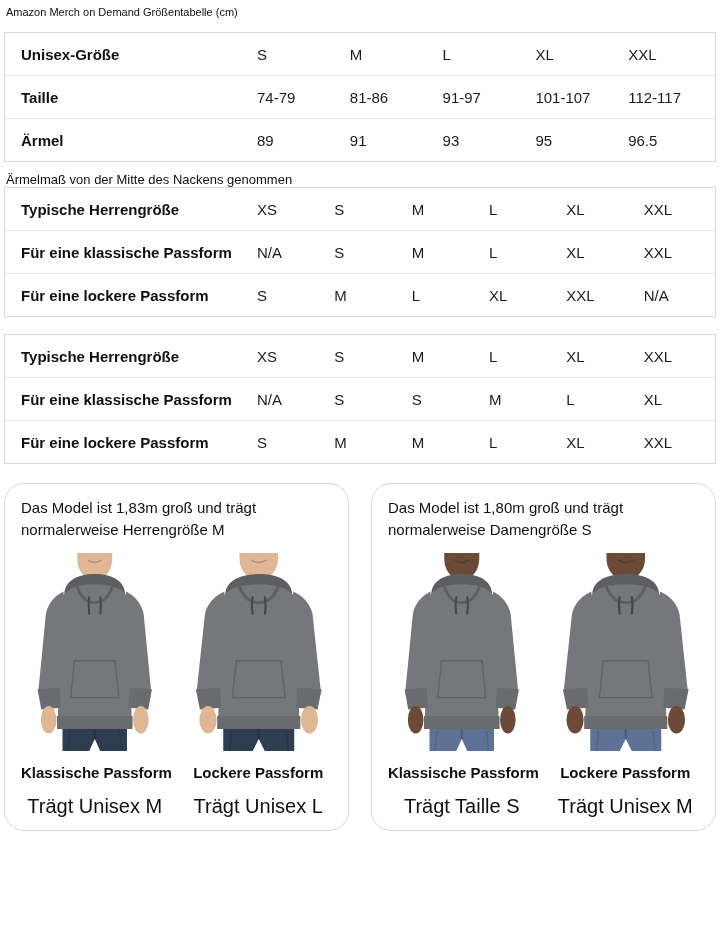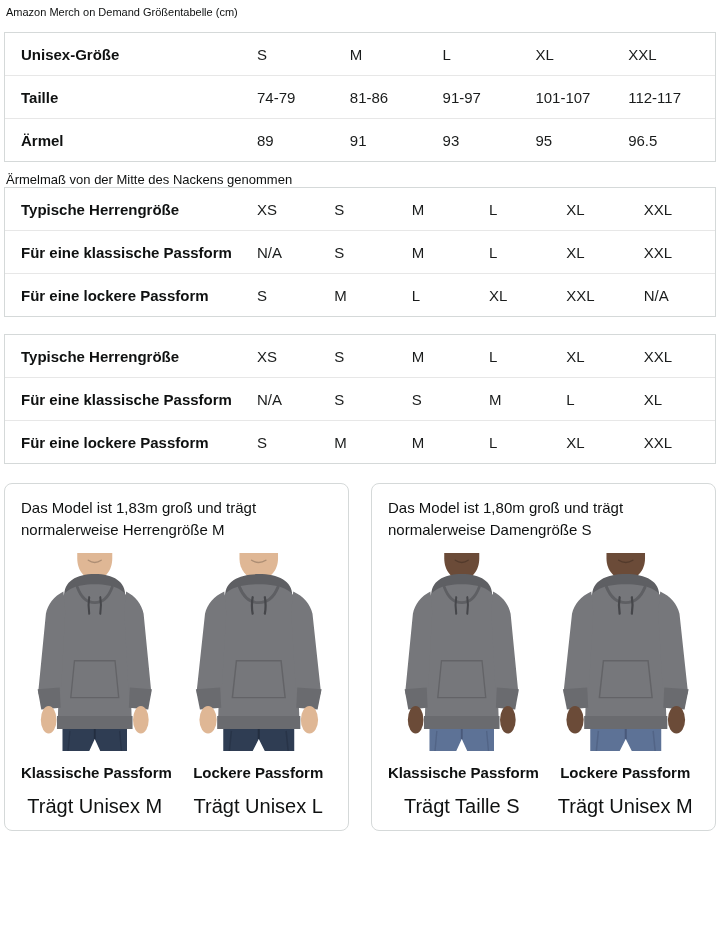--- a/index.html
+++ b/index.html
@@ -27,21 +27,21 @@
   .t-val{flex:1;font-size:15px;padding-left:6px;color:#1a1c1c;white-space:nowrap;}
 
   .note{font-size:13px;margin:10px 0 0 2px;}
   .section-title{font-size:15px;margin:25px 0 13px 2px;}
   .fit-table{margin-bottom:17px;}
 
   .cards{display:flex;gap:22px;margin-top:19px;}
   .card{
     flex:1;box-sizing:border-box;
     border:1px solid var(--c-table-border,#d5d9d9);
-    border-radius:8px;
+    border-radius:20px;
     padding:13px 16px 12px 16px;
   }
   .card-desc{font-size:15px;line-height:22px;min-height:44px;}
   .photos{display:flex;gap:16px;margin-top:6px;}
   .photo{flex:1;min-width:0;text-align:center;}
   .model-svg{
     width:100%;height:210px;display:block;
     --hoodie:var(--c-hoodie,#76777b);
     --hoodie-dark:var(--c-hoodie-dark,#5e5f63);
     --band:var(--c-hoodie-band,#6a6b6f);

